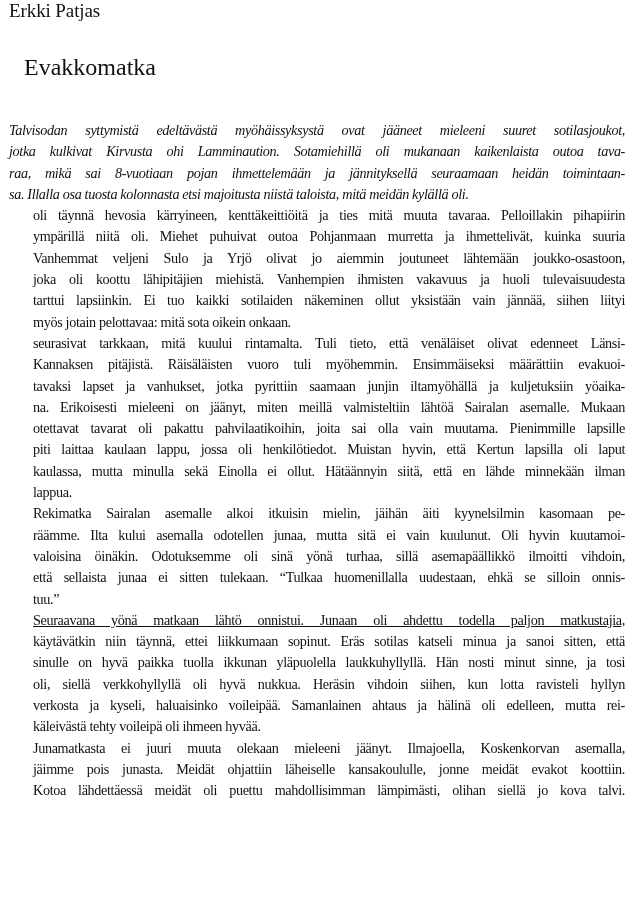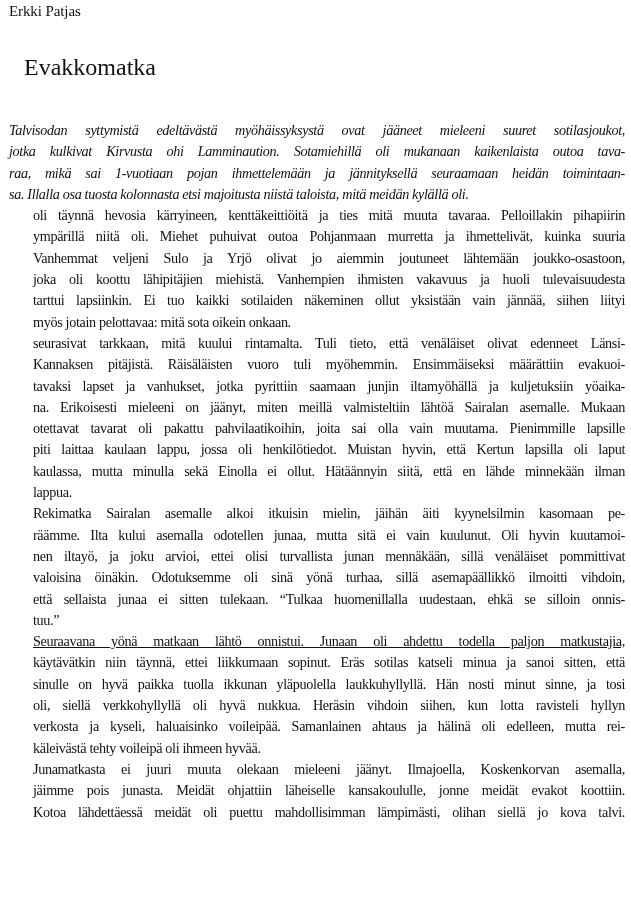--- a/index.html
+++ b/index.html
@@ -4,21 +4,21 @@
 <style>
   html, body { margin: 0; padding: 0; background: #ffffff; }
   body {
     width: 631px; height: 899px; overflow: hidden;
     font-family: "Liberation Serif", "DejaVu Serif", serif;
     color: #111111;
   }
   .page { position: relative; padding: 0 6px 0 9px; }
   .author {
     position: absolute; top: 2px; left: 9px;
-    font-size: 15px; line-height: 18px; letter-spacing: -0.1px;
+    font-size: 19px; line-height: 18px; letter-spacing: -0.1px;
   }
   .title {
     position: absolute; top: 37px; left: 8px;
     font-size: 24px; line-height: 28px; font-weight: normal; margin: 16px;
   }
   .body {
     position: absolute; top: 120px; left: 9px; width: 616px;
     font-size: 14.2px; line-height: 21.3px;
     letter-spacing: -0.35px;
   }
@@ -30,21 +30,21 @@
 </head>
 <body>
 
 <div class="page">
   <div class="author">Erkki Patjas</div>
   <h1 class="title">Evakkomatka</h1>
   <div class="body" id="body">
       <p class="first">
         <span class="line">Talvisodan syttymistä edeltävästä myöhäissyksystä ovat jääneet mieleeni suuret sotilasjoukot,</span>
         <span class="line">jotka kulkivat Kirvusta ohi Lamminaution. Sotamiehillä oli mukanaan kaikenlaista outoa tava-</span>
-        <span class="line">raa, mikä sai 1-vuotiaan pojan ihmettelemään ja jännityksellä seuraamaan heidän toimintaan-</span>
+        <span class="line">raa, mikä sai 8-vuotiaan pojan ihmettelemään ja jännityksellä seuraamaan heidän toimintaan-</span>
         <span class="line last">sa. Illalla osa tuosta kolonnasta etsi majoitusta niistä taloista, mitä meidän kylällä oli.</span>
       </p>
       <p class="">
         <span class="line">oli täynnä hevosia kärryineen, kenttäkeittiöitä ja ties mitä muuta tavaraa. Pelloillakin pihapiirin</span>
         <span class="line">ympärillä niitä oli. Miehet puhuivat outoa Pohjanmaan murretta ja ihmettelivät, kuinka suuria</span>
       </p>
       <p class="">
         <span class="line" style="text-indent: 24px;">Vanhemmat veljeni Sulo ja Yrjö olivat jo aiemmin joutuneet lähtemään joukko-osastoon,</span>
         <span class="line">joka oli koottu lähipitäjien miehistä. Vanhempien ihmisten vakavuus ja huoli tulevaisuudesta</span>
         <span class="line">tarttui lapsiinkin. Ei tuo kaikki sotilaiden näkeminen ollut yksistään vain jännää, siihen liityi</span>
@@ -56,21 +56,20 @@
         <span class="line">tavaksi lapset ja vanhukset, jotka pyrittiin saamaan junjin iltamyöhällä ja kuljetuksiin yöaika-</span>
         <span class="line">na. Erikoisesti mieleeni on jäänyt, miten meillä valmisteltiin lähtöä Sairalan asemalle. Mukaan</span>
         <span class="line">otettavat tavarat oli pakattu pahvilaatikoihin, joita sai olla vain muutama. Pienimmille lapsille</span>
         <span class="line">piti laittaa kaulaan lappu, jossa oli henkilötiedot. Muistan hyvin, että Kertun lapsilla oli laput</span>
         <span class="line">kaulassa, mutta minulla sekä Einolla ei ollut. Hätäännyin siitä, että en lähde minnekään ilman</span>
         <span class="line last">lappua.</span>
       </p>
       <p class="">
         <span class="line" style="text-indent: 24px;">Rekimatka Sairalan asemalle alkoi itkuisin mielin, jäihän äiti kyynelsilmin kasomaan pe-</span>
         <span class="line">räämme. Ilta kului asemalla odotellen junaa, mutta sitä ei vain kuulunut. Oli hyvin kuutamoi-</span>
-        <span class="line">nen iltayö, ja joku arvioi, ettei olisi turvallista junan mennäkään, sillä venäläiset pommittivat</span>
         <span class="line">valoisina öinäkin. Odotuksemme oli sinä yönä turhaa, sillä asemapäällikkö ilmoitti vihdoin,</span>
         <span class="line">että sellaista junaa ei sitten tulekaan. “Tulkaa huomenillalla uudestaan, ehkä se silloin onnis-</span>
         <span class="line last">tuu.”</span>
       </p>
       <p class="">
         <span class="line" style="text-indent: 24px; text-decoration: underline;">Seuraavana yönä matkaan lähtö onnistui. Junaan oli ahdettu todella paljon matkustajia,</span>
         <span class="line">käytävätkin niin täynnä, ettei liikkumaan sopinut. Eräs sotilas katseli minua ja sanoi sitten, että</span>
         <span class="line">sinulle on hyvä paikka tuolla ikkunan yläpuolella laukkuhyllyllä. Hän nosti minut sinne, ja tosi</span>
         <span class="line">oli, siellä verkkohyllyllä oli hyvä nukkua. Heräsin vihdoin siihen, kun lotta ravisteli hyllyn</span>
         <span class="line">verkosta ja kyseli, haluaisinko voileipää. Samanlainen ahtaus ja hälinä oli edelleen, mutta rei-</span>

